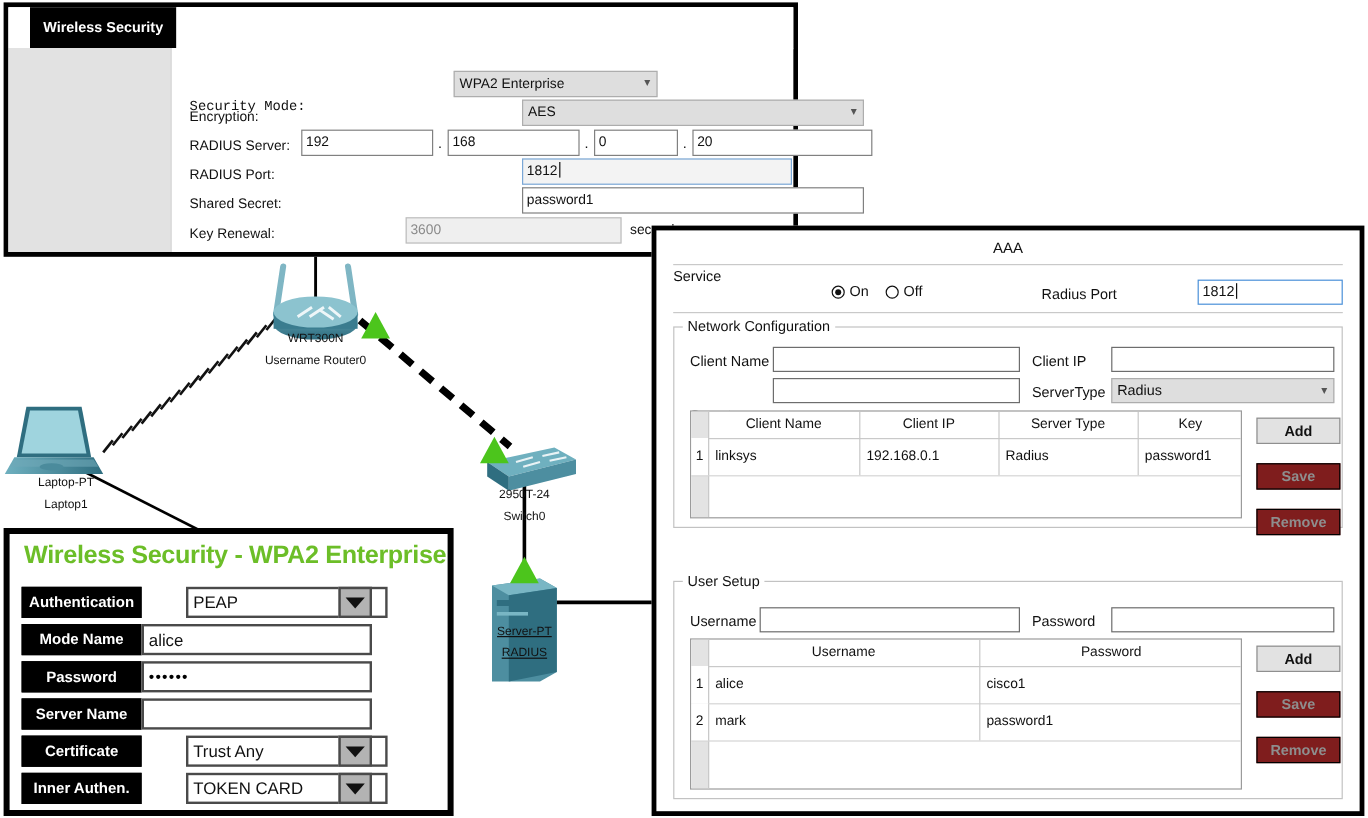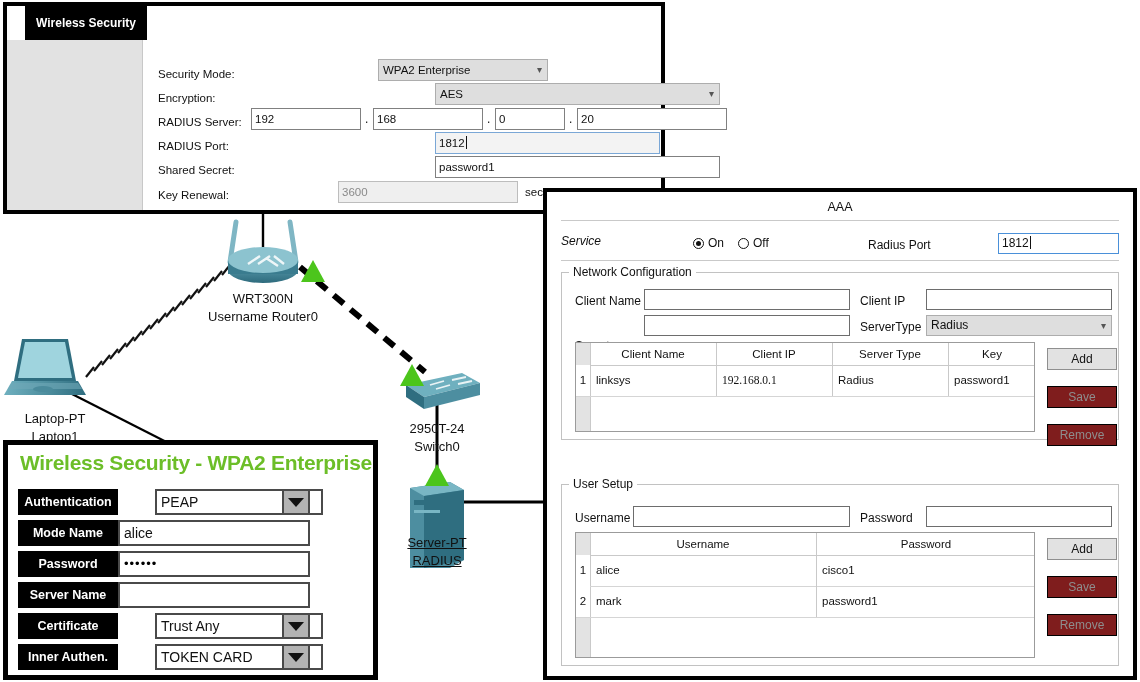--- a/index.html
+++ b/index.html
@@ -36,21 +36,21 @@
   .selectbox{
     position:absolute;box-sizing:border-box;border:1px solid #adadad;background:#dedede;
     font-size:11.5px;color:#111;line-height:20px;padding:0 18px 0 4px;height:22px;white-space:nowrap;overflow:hidden;
   }
   .selectbox .chev{position:absolute;right:5px;top:0;line-height:20px;font-size:10px;color:#555;}
   .dotsep{position:absolute;font-size:12px;color:#111;line-height:22px;}
   .unitlbl{position:absolute;font-size:11.5px;color:#111;line-height:22px;}
   .caret{display:inline-block;width:1px;height:13px;background:#111;vertical-align:-2px;margin-left:1px;}
 
   
-  #f_secmode_l{left:15px;top:22px;}
+  #f_secmode_l{left:15px;top:38px;font-family:Liberation Mono, monospace;}
   #f_secmode{left:235px;top:19px;width:170px;}
   #f_enc_l{left:15px;top:46px;}
   #f_enc{left:292px;top:43px;width:285px;}
   #f_rsrv_l{left:15px;top:70px;}
   #rs1{left:108px;top:68px;width:110px;}
   #rsd1{left:222px;top:68px;}
   #rs2{left:230px;top:68px;width:110px;}
   #rsd2{left:344px;top:68px;}
   #rs3{left:352px;top:68px;width:70px;}
   #rsd3{left:426px;top:68px;}
@@ -58,21 +58,21 @@
   #f_rport_l{left:15px;top:94px;}
   #rport{left:292px;top:92px;width:225px;}
   #f_secret_l{left:15px;top:118px;}
   #secret{left:292px;top:116px;width:285px;}
   #f_keyren_l{left:15px;top:143px;}
   #keyren{left:195px;top:141px;width:180px;}
   #keyunit{left:382px;top:141px;}
 
   
   #topo{position:absolute;left:0;top:212px;width:560px;height:470px;}
-  .devlabel{position:absolute;font-size:13px;color:#111;text-align:center;line-height:18px;white-space:nowrap;margin-top:16px;}
+  .devlabel{position:absolute;font-size:10px;color:#111;text-align:center;line-height:18px;white-space:nowrap;}
 
   
   #wpaPanel{
     left:3px;top:440px;width:375px;height:240px;border:5px solid #000;background:#fff;box-sizing:border-box;
   }
   #wpaPanel .title{
     position:absolute;left:12px;top:6px;font-size:21px;font-weight:bold;color:#6cbe28;
     letter-spacing:-0.3px;white-space:nowrap;
   }
   .wrow{position:absolute;left:10px;height:26px;}
@@ -118,21 +118,21 @@
   .tbl{position:absolute;box-sizing:border-box;border:1px solid #9b9b9b;background:#fff;overflow:hidden;}
   .tbl .idxcol{position:absolute;left:0;top:0;bottom:0;width:14px;background:#e3e3e3;border-right:1px solid #c9c9c9;}
   .tbl .hrow{position:absolute;left:14px;right:0;top:0;height:22px;border-bottom:1px solid #c9c9c9;}
   .tbl .hcell{position:absolute;top:0;height:22px;line-height:22px;text-align:center;font-size:11.5px;color:#111;}
   .tbl .vsep{position:absolute;top:0;bottom:0;width:1px;background:#c9c9c9;}
   .trow{position:absolute;left:0;right:0;height:31px;border-bottom:1px solid #d5d5d5;}
   .trow .n{position:absolute;left:0;width:14px;text-align:center;font-size:11.5px;color:#111;line-height:31px;background:#fff;}
   .trow .c{position:absolute;font-size:11.5px;color:#111;line-height:31px;white-space:nowrap;overflow:hidden;}
   .btn{
     position:absolute;box-sizing:border-box;border:1px solid #8f8f8f;background:#e2e2e2;
-    font-size:12px;color:#111;display:flex;align-items:center;justify-content:center;
+    font-size:12px;color:#111;display:flex;align-items:center;justify-content:center;font-weight:bold;
   }
   .btn.dis{background:#7f1d1d;border:1px solid #000000;color:#8e8e8e;}
 </style>
 </head>
 <body>
 
 <div class="stage">
 
   <div id="topo">
     <svg width="560" height="470" viewBox="0 0 560 470">
@@ -315,21 +315,21 @@
       <div class="warrow" style="left:264px;">
           <i></i>
         </div>
     </div>
   </div>
 
   <div class="panel" id="aaaPanel">
     <div class="dlgtitle">AAA</div>
     <div class="hr" style="left:14px;top:28px;width:558px;"></div>
 
-    <div class="alabel" style="left:14px;top:40px;font-style:italic;">Service</div>
+    <div class="alabel" style="left:14px;top:29px;">Service</div>
     <div class="radio" style="left:146px;top:44px;">
       <span class="rdot on"></span>
       <span>On</span>
     </div>
     <div class="radio" style="left:191px;top:44px;">
       <span class="rdot"></span>
       <span>Off</span>
     </div>
     <div class="alabel" style="left:321px;top:44px;">Radius Port</div>
     <div class="atext focused" style="left:451px;top:41px;width:121px;"><span>1812</span><span class="caret"></span></div>
@@ -358,21 +358,21 @@
         <div class="hcell" style="left:126px;width:116px;">Client IP</div>
         <div class="hcell" style="left:242px;width:116px;">Server Type</div>
         <div class="hcell" style="left:358px;width:88px;">Key</div>
       </div>
       <div class="vsep" style="left:140px;top:0;height:22px;"></div>
       <div class="vsep" style="left:256px;top:0;height:22px;"></div>
       <div class="vsep" style="left:372px;top:0;height:22px;"></div>
       <div class="trow" style="top:22px;">
         <div class="n">1</div>
         <div class="c" style="left:20px;width:118px;">linksys</div>
-        <div class="c" style="left:146px;width:108px;font-family:Liberation Serif, serif;">192.168.0.1</div>
+        <div class="c" style="left:146px;width:108px;">192.168.0.1</div>
         <div class="c" style="left:262px;width:108px;">Radius</div>
         <div class="c" style="left:378px;width:80px;">password1</div>
       </div>
       <div class="vsep" style="left:140px;top:22px;height:31px;"></div>
       <div class="vsep" style="left:256px;top:22px;height:31px;"></div>
       <div class="vsep" style="left:372px;top:22px;height:31px;"></div>
     </div>
 
     <div class="btn" style="left:500px;top:156px;width:70px;height:22px;">Add</div>
     <div class="btn dis" style="left:500px;top:194px;width:70px;height:22px;">Save</div>

